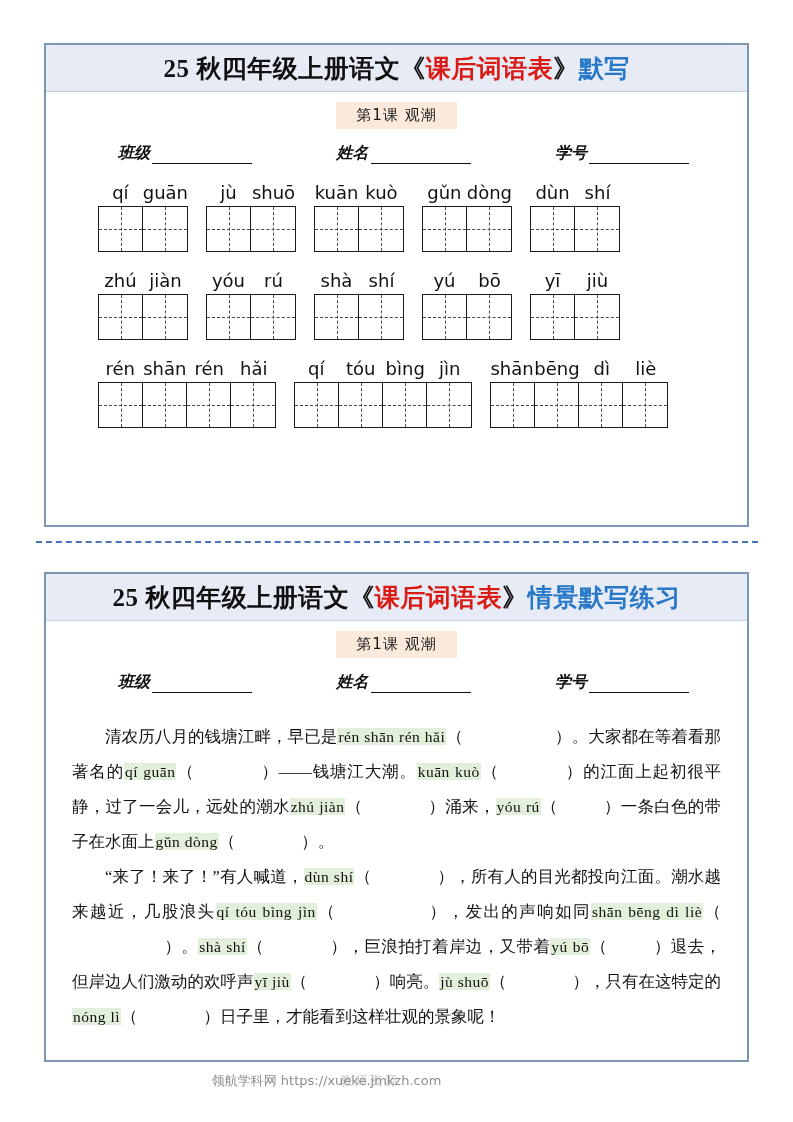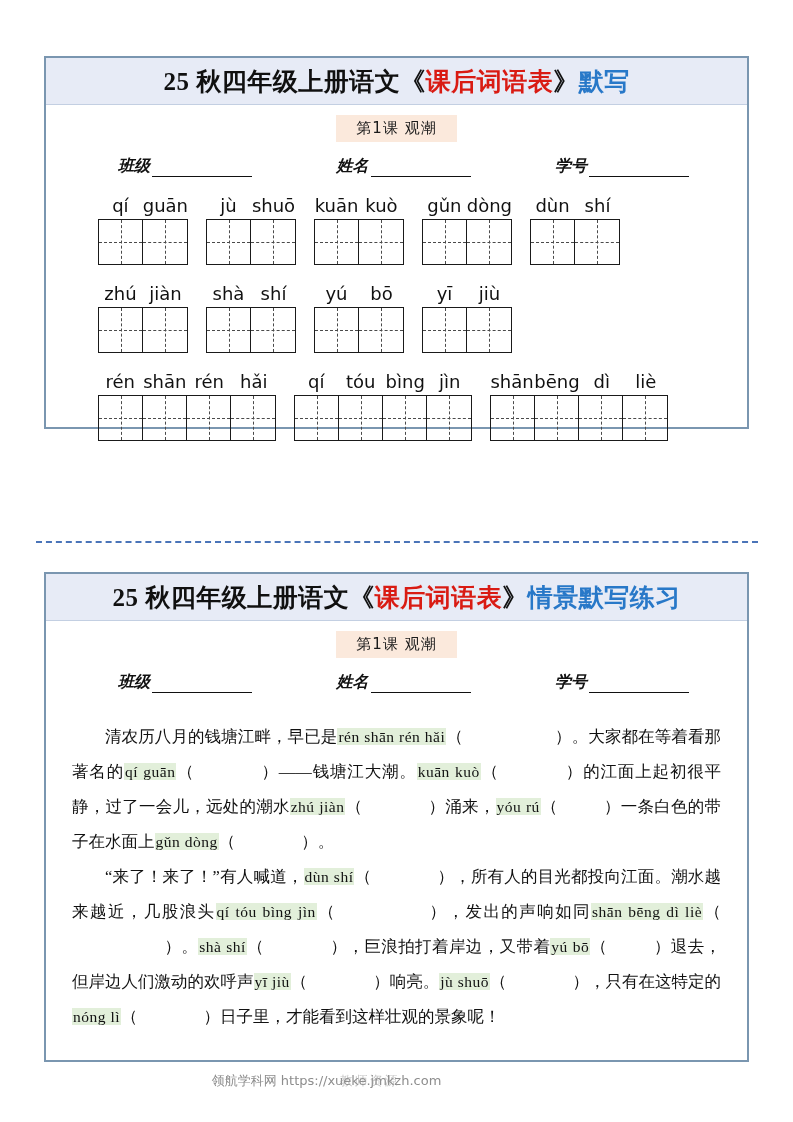--- a/index.html
+++ b/index.html
@@ -17,21 +17,21 @@
 
   
   .sheet {
     position: absolute;
     left: 44px;
     width: 705px;
     border: 2px solid #7a96b0;
     background: #ffffff;
     box-sizing: border-box;
   }
-  #sheet-1 { top: 56px; height: 373px; }
+  #sheet-1 { top: 43px; height: 484px; }
   #sheet-2 { top: 572px; height: 490px; }
 
   .title-band {
     background: #e7ebf6;
     border-bottom: 1px solid #c3cfe2;
     height: 46px;
     display: flex;
     align-items: center;
     justify-content: center;
     white-space: nowrap;
@@ -278,20 +278,30 @@
             <span>zhú</span>
             <span>jiàn</span>
           </div>
           <div class="cells">
             <div class="cell"></div>
             <div class="cell"></div>
           </div>
         </div>
         <div class="word-group">
           <div class="py-line">
+            <span>yóu</span>
+            <span>rú</span>
+          </div>
+          <div class="cells">
+            <div class="cell"></div>
+            <div class="cell"></div>
+          </div>
+        </div>
+        <div class="word-group">
+          <div class="py-line">
             <span>shà</span>
             <span>shí</span>
           </div>
           <div class="cells">
             <div class="cell"></div>
             <div class="cell"></div>
           </div>
         </div>
         <div class="word-group">
           <div class="py-line">

